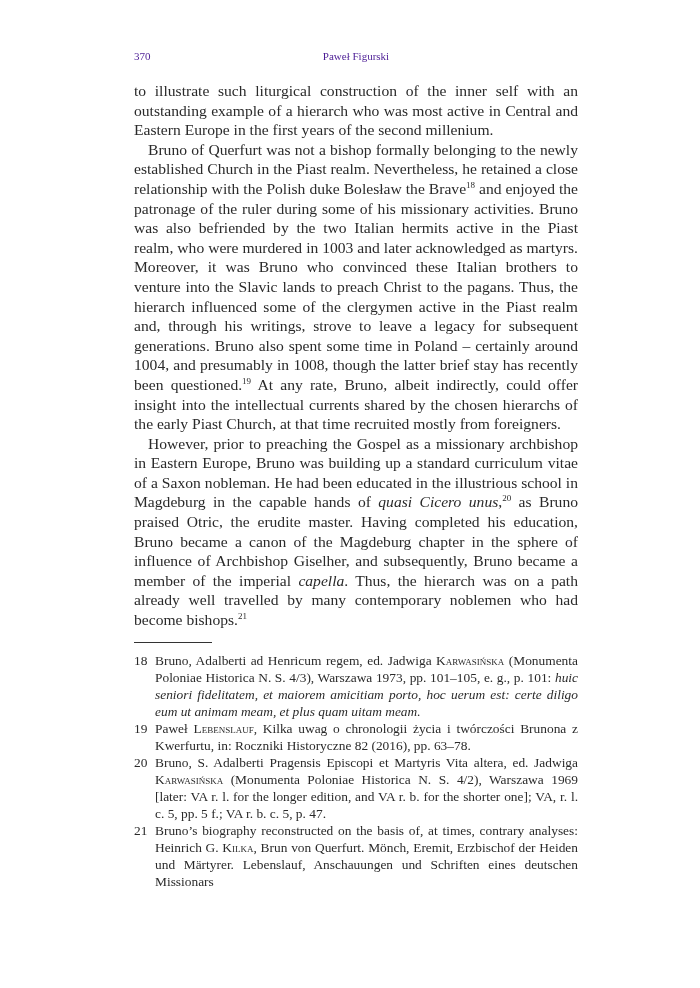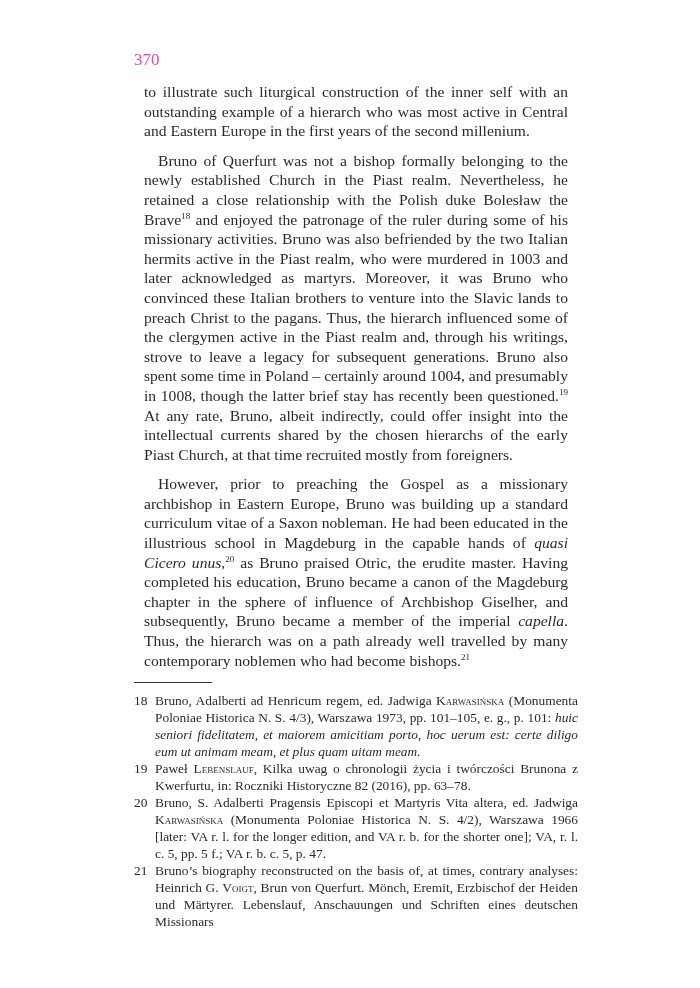--- a/index.html
+++ b/index.html
@@ -3,48 +3,49 @@
 <meta charset="utf-8">
 <style>
   html, body { margin: 0; padding: 0; background: #ffffff; }
   body { width: 700px; height: 988px; position: relative; overflow: hidden; }
   .page {
     position: absolute; left: 134px; top: 50px; width: 444px;
     font-family: "Liberation Serif", "DejaVu Serif", serif;
     color: #2a2a2a;
   }
   .running-head {
-    position: relative; height: 22px; font-size: 17px; color: #ec4899;
+    position: relative; height: 22px; font-size: 11px; color: #4c1d95;
   }
   .running-head .folio { position: absolute; left: 0; top: 0; }
   .running-head .author { position: absolute; left: 0; right: 0; top: 0; text-align: center; }
   .body-text {
     margin-top: 9px;
     font-size: 15.6px; line-height: 19.6px; text-align: justify;
     hyphens: manual;
   }
-  .body-text p { margin: 10px; }
+  .body-text p { margin: 0; }
   .body-text p.indent { text-indent: 14px; }
   sup { font-size: 9px; line-height: 0; vertical-align: 6px; }
   .rule {
     width: 78px; border-top: 1px solid #333; margin-top: 12px; margin-bottom: 9px;
   }
   .footnotes { font-size: 13.4px; line-height: 17px; }
   .fn { display: flex; text-align: justify; }
   .fn .num { width: 21px; flex: 0 0 21px; }
   .fn .txt { flex: 1; }
   .sc { font-variant: small-caps; }
   em { font-style: italic; }
 </style>
 </head>
 <body>
 
 <div class="page">
   <div class="running-head">
     <span class="folio">370</span>
+    <span class="author">Paweł Figurski</span>
   </div>
 
   <div class="body-text">
     <p><span>to illustrate such liturgical construction of the inner self with an outstanding example of a hierarch who was most active in Central and Eastern Europe in the first years of the second millenium.</span></p>
     <p class="indent"><span>Bruno of Querfurt was not a bishop formally belonging to the newly established Church in the Piast realm. Nevertheless, he retained a close relationship with the Polish duke Bolesław the Brave</span><sup>18</sup><span> and enjoyed the patronage of the ruler during some of his missionary activities. Bruno was also befriended by the two Italian hermits active in the Piast realm, who were murdered in 1003 and later acknowledged as martyrs. Moreover, it was Bruno who convinced these Italian brothers to venture into the Slavic lands to preach Christ to the pagans. Thus, the hierarch influenced some of the clergymen active in the Piast realm and, through his writings, strove to leave a legacy for subsequent generations. Bruno also spent some time in Poland – certainly around 1004, and presumably in 1008, though the latter brief stay has recently been questioned.</span><sup>19</sup><span> At any rate, Bruno, albeit indirectly, could offer insight into the intellectual currents shared by the chosen hierarchs of the early Piast Church, at that time recruited mostly from foreigners.</span></p>
     <p class="indent"><span>However, prior to preaching the Gospel as a missionary archbishop in Eastern Europe, Bruno was building up a standard curriculum vitae of a Saxon nobleman. He had been educated in the illustrious school in Magdeburg in the capable hands of </span><em>quasi Cicero unus</em><span>,</span><sup>20</sup><span> as Bruno praised Otric, the erudite master. Having completed his education, Bruno became a canon of the Magdeburg chapter in the sphere of influence of Archbishop Giselher, and subsequently, Bruno became a member of the imperial </span><em>capella</em><span>. Thus, the hierarch was on a path already well travelled by many contemporary noblemen who had become bishops.</span><sup>21</sup></p>
   </div>
 
   <div class="rule"></div>
 
@@ -52,20 +53,20 @@
     <div class="fn">
       <span class="num">18</span>
       <span class="txt"><span>Bruno, Adalberti ad Henricum regem, ed. Jadwiga </span><span class="sc">Karwasińska</span><span> (Monumenta Poloniae Historica N. S. 4/3), Warszawa 1973, pp. 101–105, e. g., p. 101: </span><em>huic seniori fidelitatem, et maiorem amicitiam porto, hoc uerum est: certe diligo eum ut animam meam, et plus quam uitam meam.</em></span>
     </div>
     <div class="fn">
       <span class="num">19</span>
       <span class="txt"><span>Paweł </span><span class="sc">Lebenslauf</span><span>, Kilka uwag o chronologii życia i twórczości Brunona z Kwerfurtu, in: Roczniki Historyczne 82 (2016), pp. 63–78.</span></span>
     </div>
     <div class="fn">
       <span class="num">20</span>
-      <span class="txt"><span>Bruno, S. Adalberti Pragensis Episcopi et Martyris Vita altera, ed. Jadwiga </span><span class="sc">Karwasińska</span><span> (Monumenta Poloniae Historica N. S. 4/2), Warszawa 1966 [later: VA r. l. for the longer edition, and VA r. b. for the shorter one]; VA, r. l. c. 5, pp. 5 f.; VA r. b. c. 5, p. 47.</span></span>
+      <span class="txt"><span>Bruno, S. Adalberti Pragensis Episcopi et Martyris Vita altera, ed. Jadwiga </span><span class="sc">Karwasińska</span><span> (Monumenta Poloniae Historica N. S. 4/2), Warszawa 1969 [later: VA r. l. for the longer edition, and VA r. b. for the shorter one]; VA, r. l. c. 5, pp. 5 f.; VA r. b. c. 5, p. 47.</span></span>
     </div>
     <div class="fn">
       <span class="num">21</span>
-      <span class="txt"><span>Bruno’s biography reconstructed on the basis of, at times, contrary analyses: Heinrich G. </span><span class="sc">Voigt</span><span>, Brun von Querfurt. Mönch, Eremit, Erzbischof der Heiden und Märtyrer. Lebenslauf, Anschauungen und Schriften eines deutschen Missionars</span></span>
+      <span class="txt"><span>Bruno’s biography reconstructed on the basis of, at times, contrary analyses: Heinrich G. </span><span class="sc">Kilka</span><span>, Brun von Querfurt. Mönch, Eremit, Erzbischof der Heiden und Märtyrer. Lebenslauf, Anschauungen und Schriften eines deutschen Missionars</span></span>
     </div>
   </div>
 </div>
 
 </body></html>

